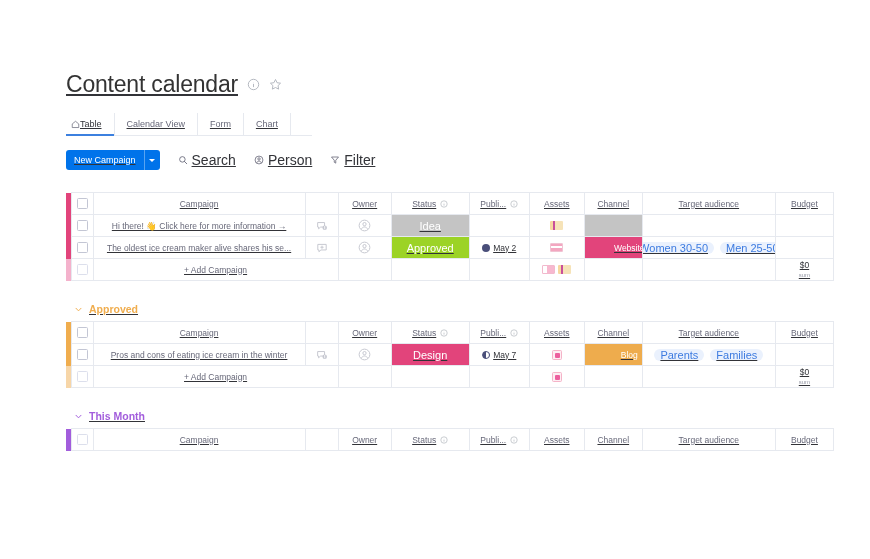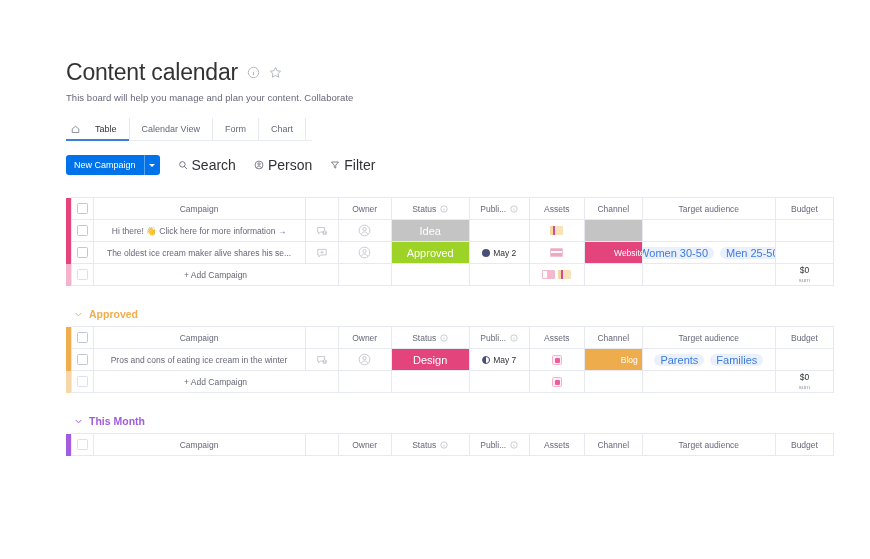--- a/index.html
+++ b/index.html
@@ -15,22 +15,23 @@
     overflow: hidden;
   }
   .page {
     position: relative;
     width: 870px;
     height: 559px;
   }
   .content {
     position: absolute;
     left: 66px;
-    top: 58px;
+    top: 70px;
     width: 780px;
+    text-decoration: underline;
   }
 
   
   .title-row {
     display: flex;
     align-items: center;
     gap: 9px;
   }
   .board-title {
     font-size: 23px;
@@ -59,21 +60,21 @@
     margin-top: 15px;
     display: flex;
     align-items: stretch;
     border-bottom: 1px solid #e6e9ef;
     height: 22px;
     width: 246px;
   }
   .tab {
     display: flex;
     align-items: center;
-    gap: 15px;
+    gap: 0;
     padding: 0 12px;
     font-size: 9px;
     color: #676879;
     position: relative;
     border-right: 1px solid #e6e9ef;
     white-space: nowrap;
   }
   .tab:first-child { padding-left: 5px; }
   .tab.active {
     color: #323338;
@@ -364,21 +365,20 @@
           <circle cx="8" cy="8" r="6.4"></circle>
             <path d="M8 5.1v0.2M8 7.2v4"></path>
         </svg>
       </span>
       <span class="hdr-icon">
         <svg viewBox="0 0 16 16" fill="none" stroke="currentColor" stroke-width="1.2">
           <path d="M8 1.8l1.9 4 4.3.6-3.1 3 .75 4.3L8 11.7 4.1 13.7l.75-4.3-3.1-3 4.3-.6z" stroke-linejoin="round"></path>
         </svg>
       </span>
     </div>
-    <div class="board-subtitle">This board will help you manage and plan your content. Collaborate</div>
 
     <div class="tabs">
       <div class="tab active">
         <span class="tab-ico">
           <svg viewBox="0 0 16 16" fill="none" stroke="#676879" stroke-width="1.3">
             <path d="M2.2 7L8 2.3 13.8 7v6.4H2.2z" stroke-linejoin="round"></path>
           </svg>
         </span>
         <span>Table</span>
       </div>

